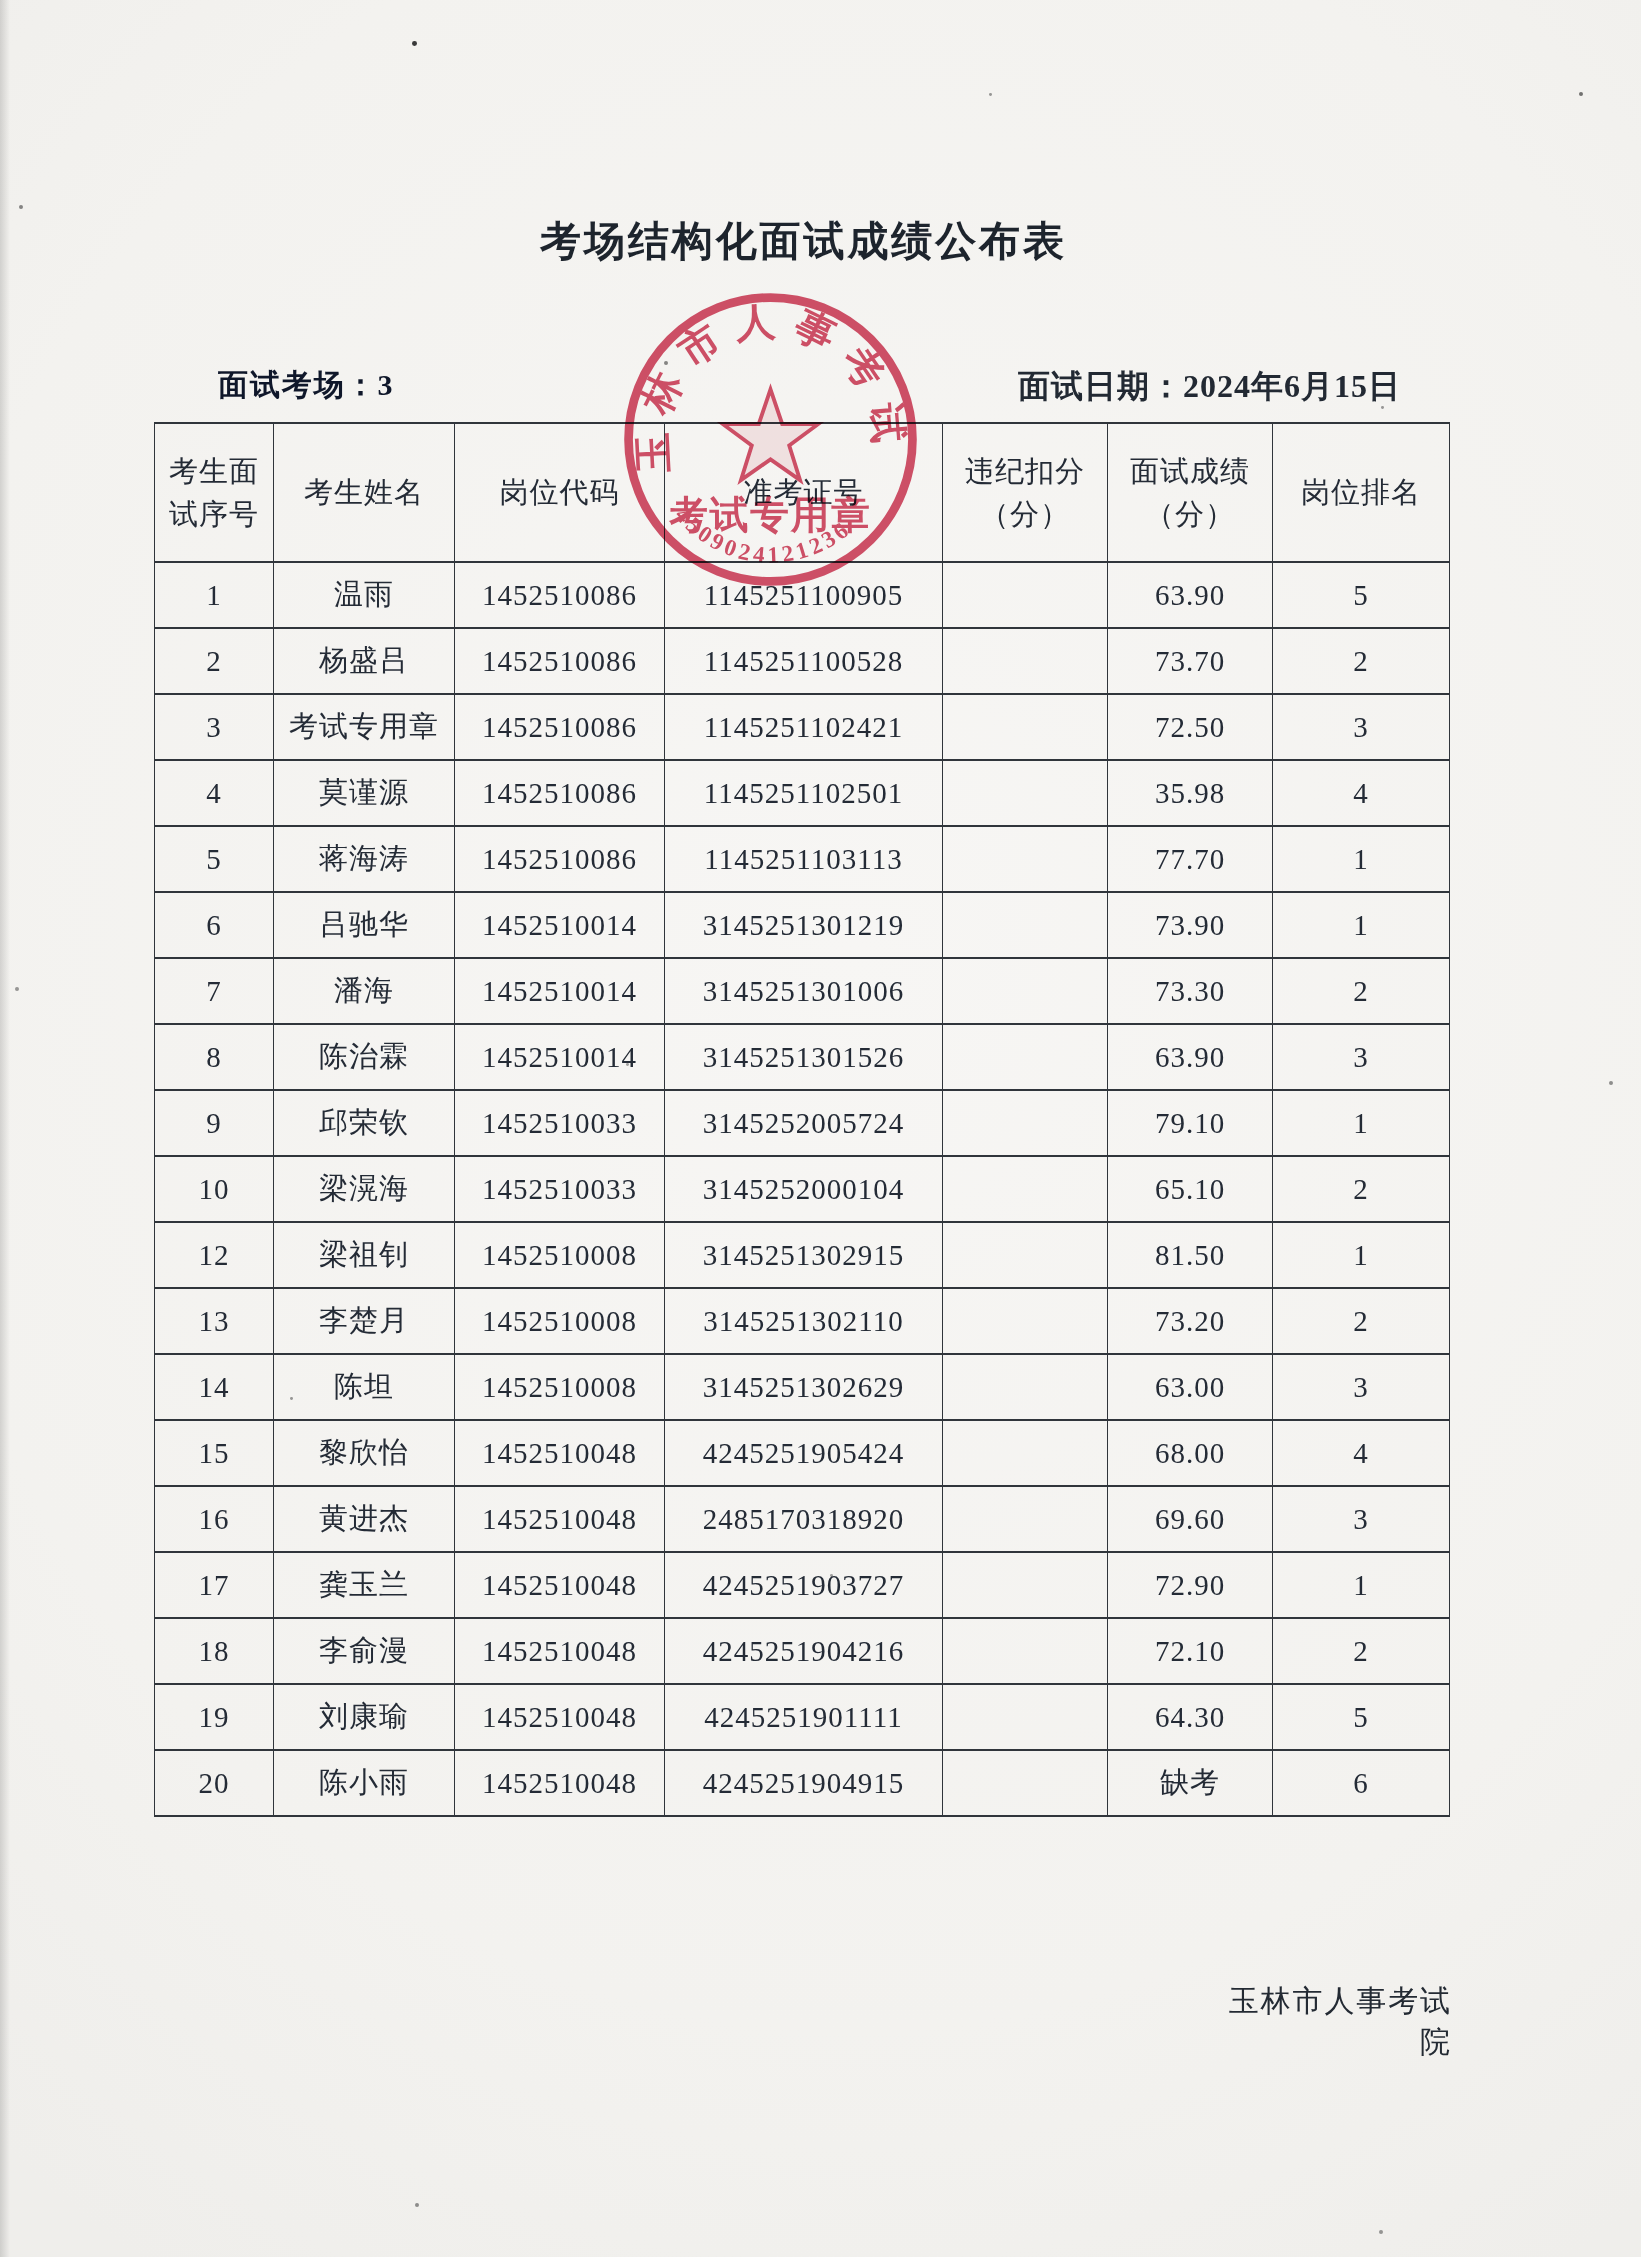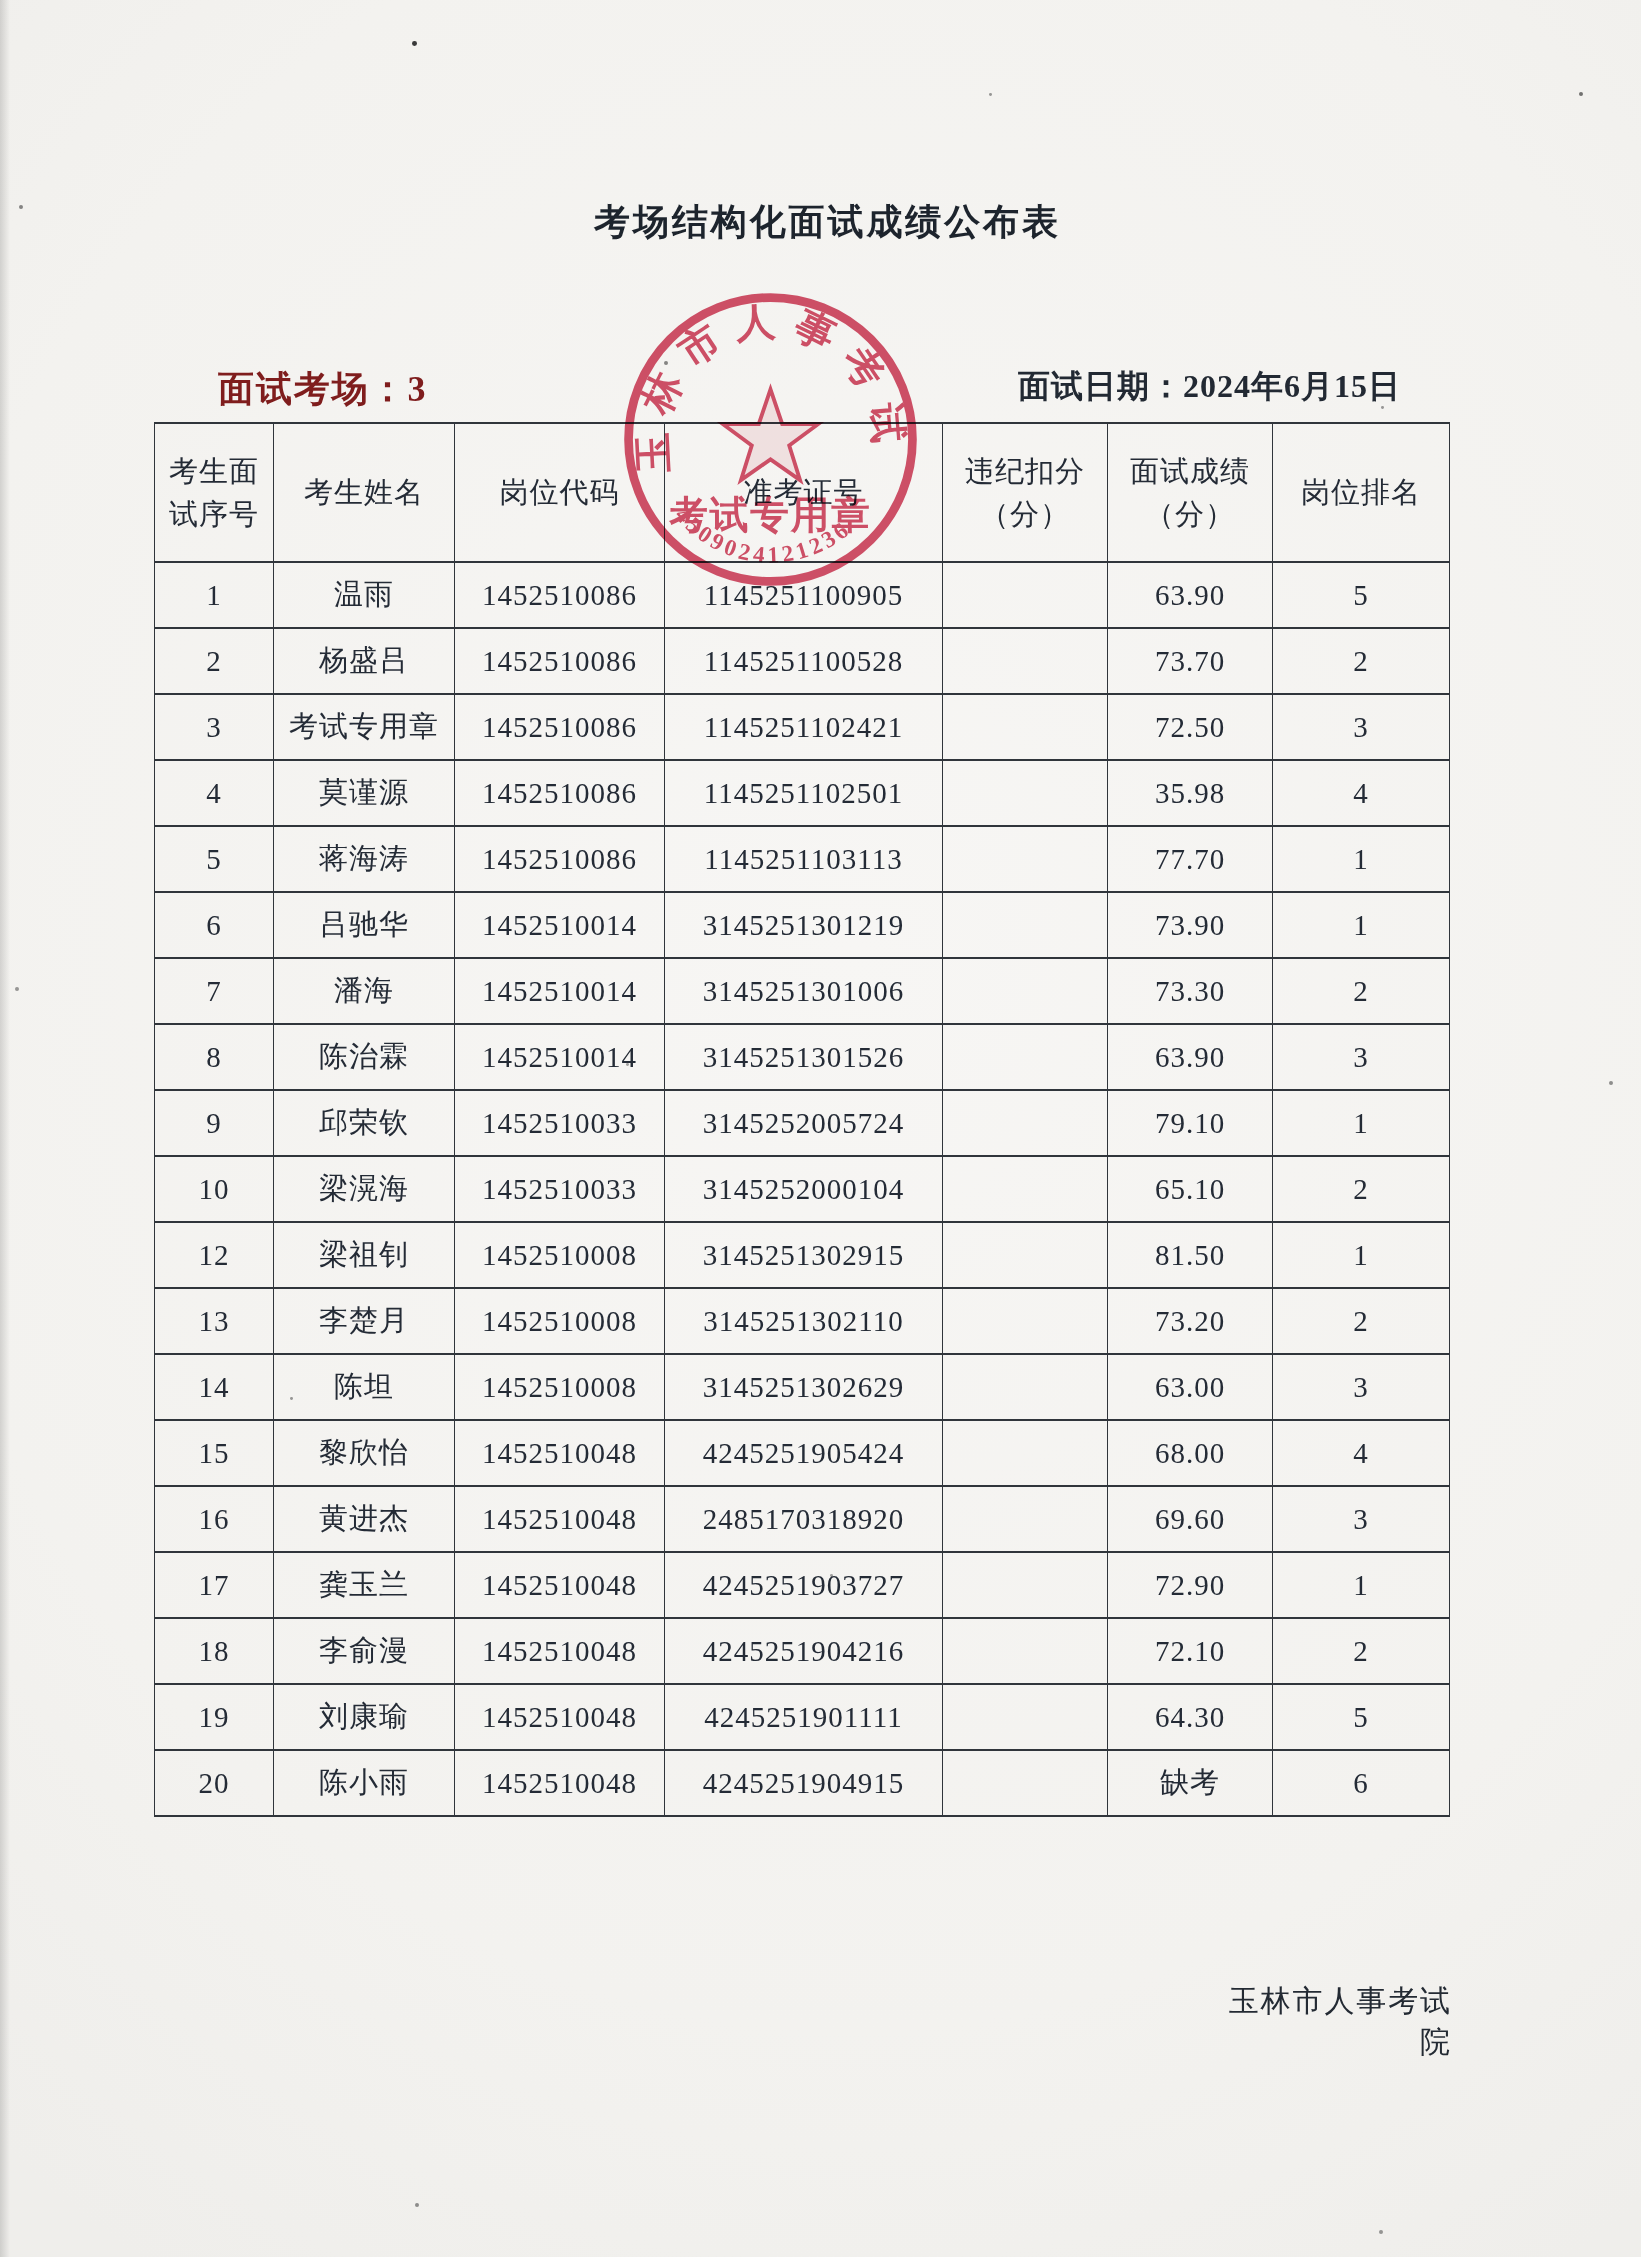--- a/index.html
+++ b/index.html
@@ -13,28 +13,28 @@
     position:absolute;inset:0;
     background:
       radial-gradient(ellipse 1352px 1545px at 52% 42%, #f7f6f4 0%, #f3f2ef 70%, #efeeeb 100%);
   }
   .edge-shade{
     position:absolute;left:0;top:0;width:9.7px;height:100%;
     background:linear-gradient(to right, rgba(60,60,60,.18), rgba(60,60,60,0));
     pointer-events:none;
   }
   .doc-title{
-    position:absolute;left:0;top:198px;width:1607px;
+    position:absolute;left:0;top:214px;width:1607px;
     text-align:center;
     font-family:"Liberation Sans","DejaVu Sans",sans-serif;
-    font-weight:bold;font-size:36px;letter-spacing:2.9px;color:#1d242d;padding-left:24px;
+    font-weight:bold;font-size:41px;letter-spacing:2.9px;color:#1d242d;
   }
   .meta-venue{
     position:absolute;left:218px;top:365px;
-    font-size:36px;font-weight:600;letter-spacing:1.9px;color:#7f1d1d;
+    font-size:30px;font-weight:600;letter-spacing:1.9px;color:#0f172a;
   }
   .meta-date{
     position:absolute;left:1018px;top:365px;
     font-size:32px;font-weight:600;letter-spacing:1px;color:#222933;
   }
   table.score{
     position:absolute;left:154px;top:422px;
     border-collapse:collapse;table-layout:fixed;
     width:1294px;
     background:transparent;

